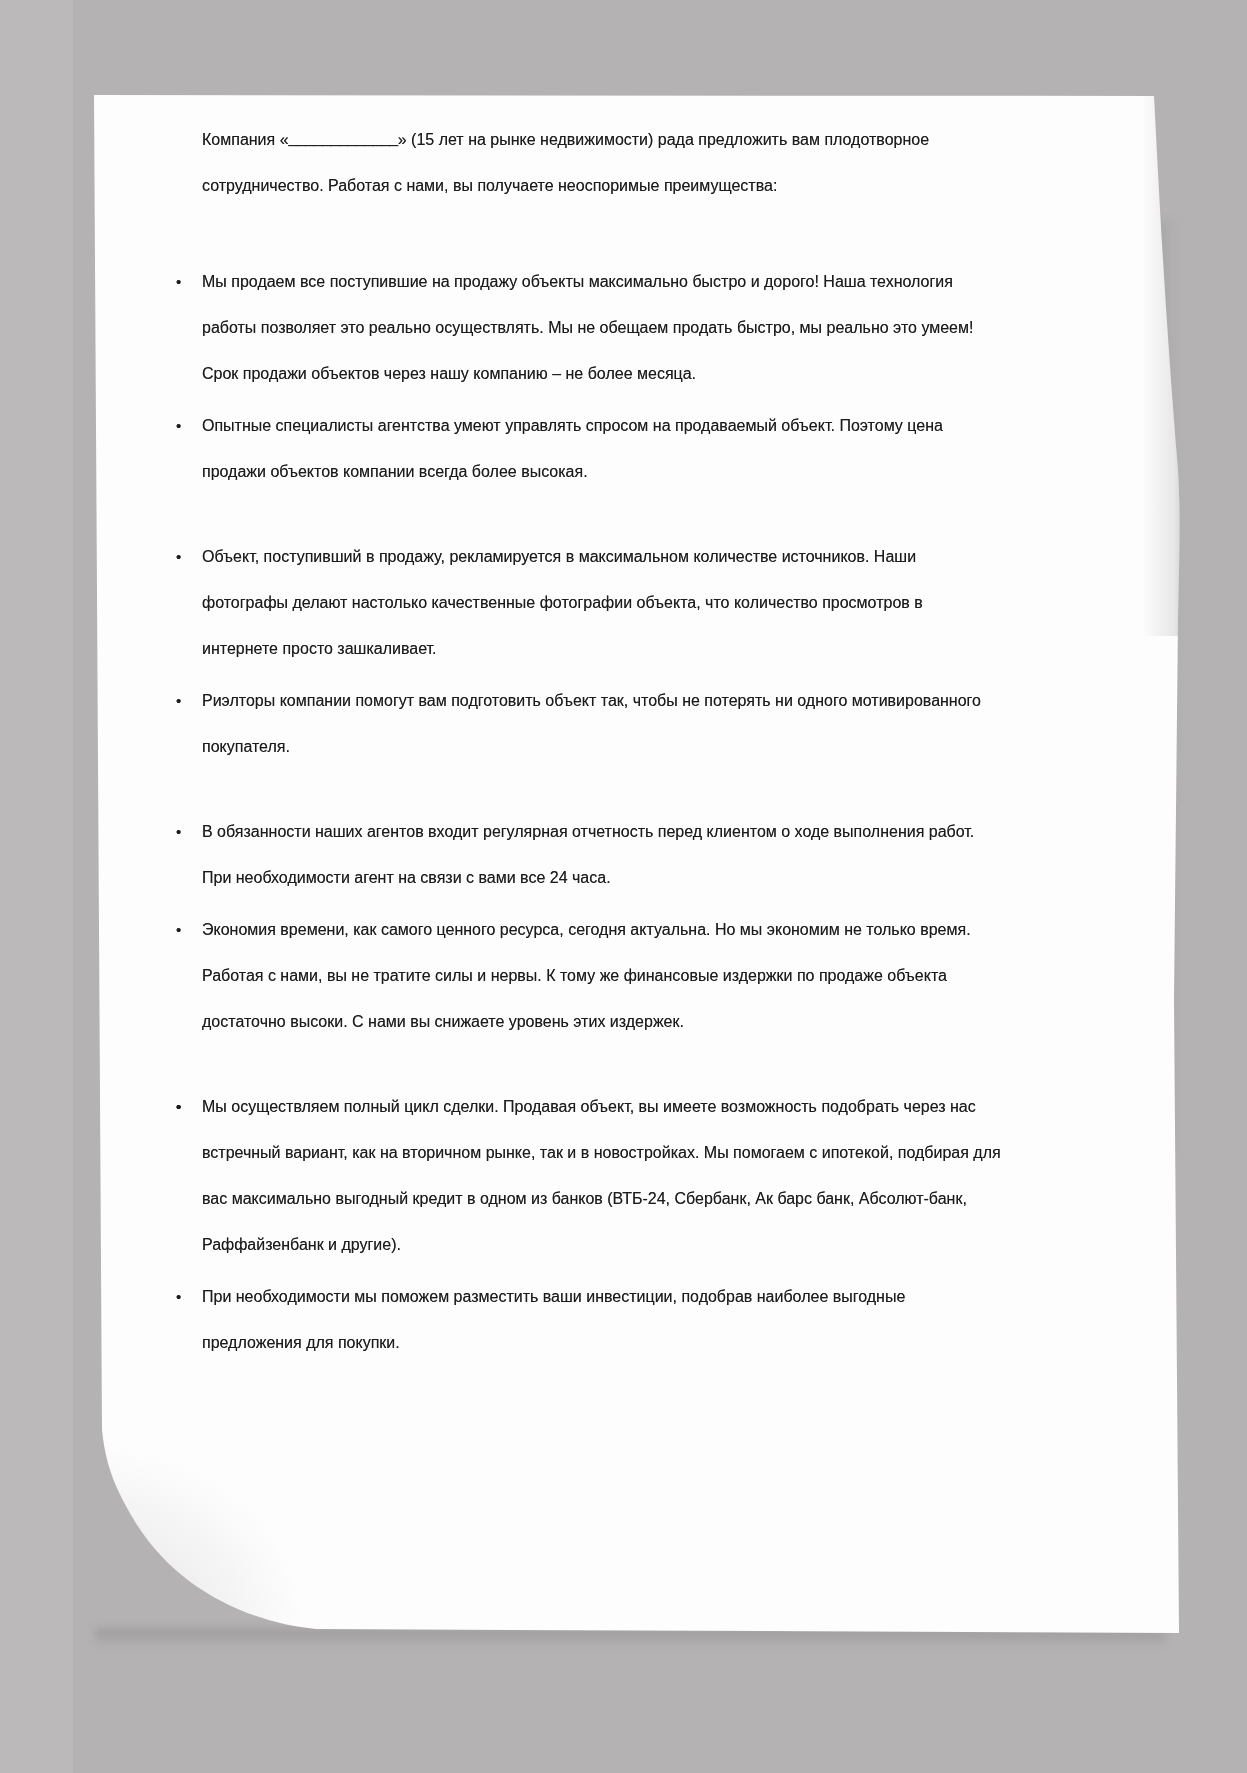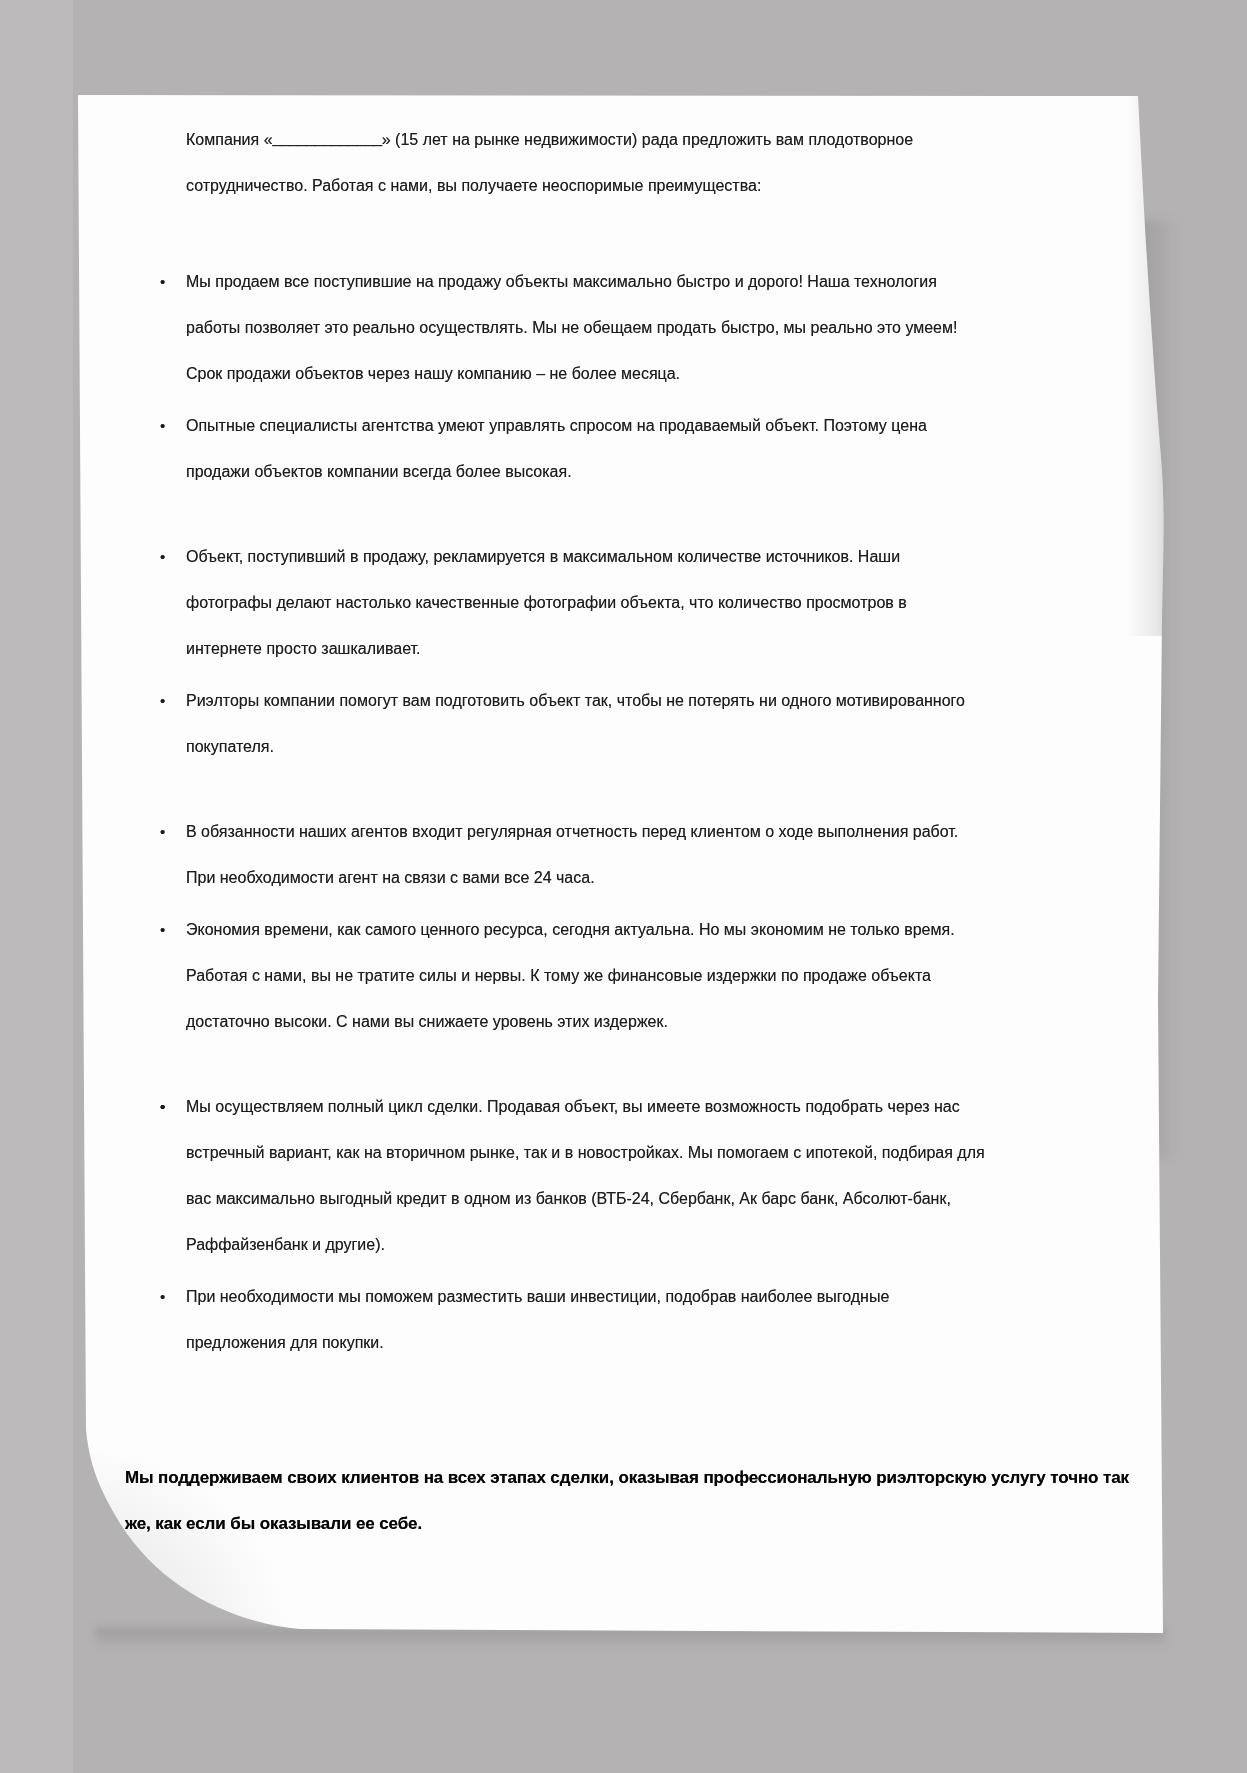--- a/index.html
+++ b/index.html
@@ -28,20 +28,21 @@
   }
   .outer-shadow-bottom{
     position:absolute;left:95px;top:1628px;width:1070px;height:20px;
     background:linear-gradient(to bottom, rgba(70,68,70,0.22), rgba(70,68,70,0));
     filter:blur(4px);
   }
   .paper{
     position:absolute;inset:0;
     background:var(--paper);
     clip-path: path('M 78 95 L 1138 96 C 1142 170 1148 300 1162 470 C 1165 520 1163 560 1162 620 L 1158 1000 L 1163 1633 L 300 1629 C 235 1623 160 1590 118 1520 C 100 1489 90 1468 86 1430 Z');
+    margin-left: 16px;
   }
   .curl-shade{
     position:absolute;left:1126px;top:96px;width:40px;height:540px;
     background:linear-gradient(to right, rgba(120,118,120,0) 0%, rgba(120,118,120,0.16) 80%, rgba(120,118,120,0.30) 100%);
   }
   .corner-shade{
     position:absolute;left:70px;top:1420px;width:250px;height:215px;
     background:radial-gradient(ellipse at 0% 100%, rgba(110,108,110,0.20), rgba(110,108,110,0) 62%);
   }
   .content{
@@ -108,15 +109,14 @@
             <li><span class="marker">•</span><span>Экономия времени, как самого ценного ресурса, сегодня актуальна. Но мы экономим не только время. Работая с нами, вы не тратите силы и нервы. К тому же финансовые издержки по продаже объекта достаточно высоки. С нами вы снижаете уровень этих издержек.</span></li>
           </ul>
           <ul class="group">
             <li><span class="marker">•</span></li>
             <li><span class="marker">•</span><span>Мы осуществляем полный цикл сделки. Продавая объект, вы имеете возможность подобрать через нас встречный вариант, как на вторичном рынке, так и в новостройках. Мы помогаем с ипотекой, подбирая для вас максимально выгодный кредит в одном из банков (ВТБ-24, Сбербанк, Ак барс банк, Абсолют-банк, Раффайзенбанк и другие).</span></li>
             <li><span class="marker">•</span><span>При необходимости мы поможем разместить ваши инвестиции, подобрав наиболее выгодные предложения для покупки.</span></li>
           </ul>
         </div>
     </div>
 
-    <p class="closing">Мы поддерживаем своих клиентов на всех этапах сделки, оказывая профессиональную риэлторскую услугу точно так же, как если бы оказывали ее себе.</p>
   </div>
 </div>
 
 </body></html>

